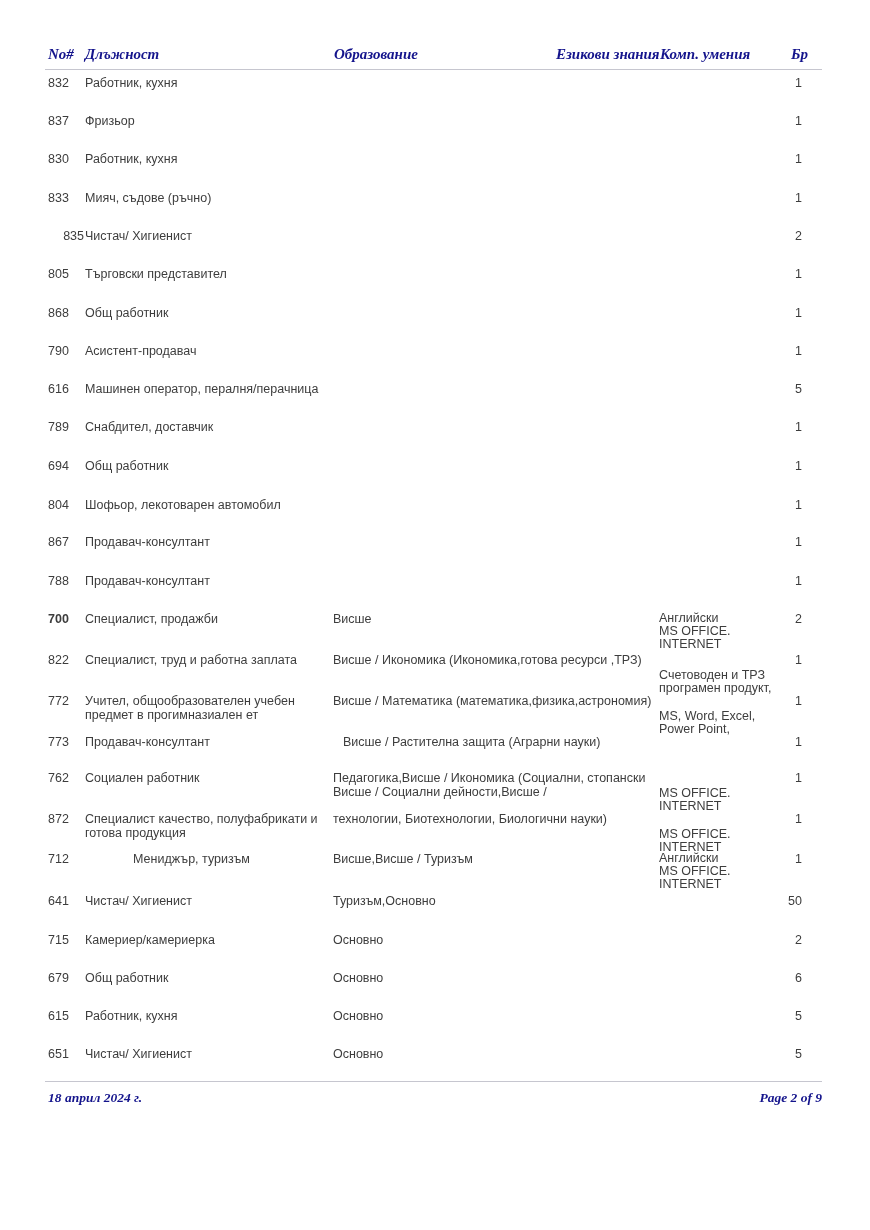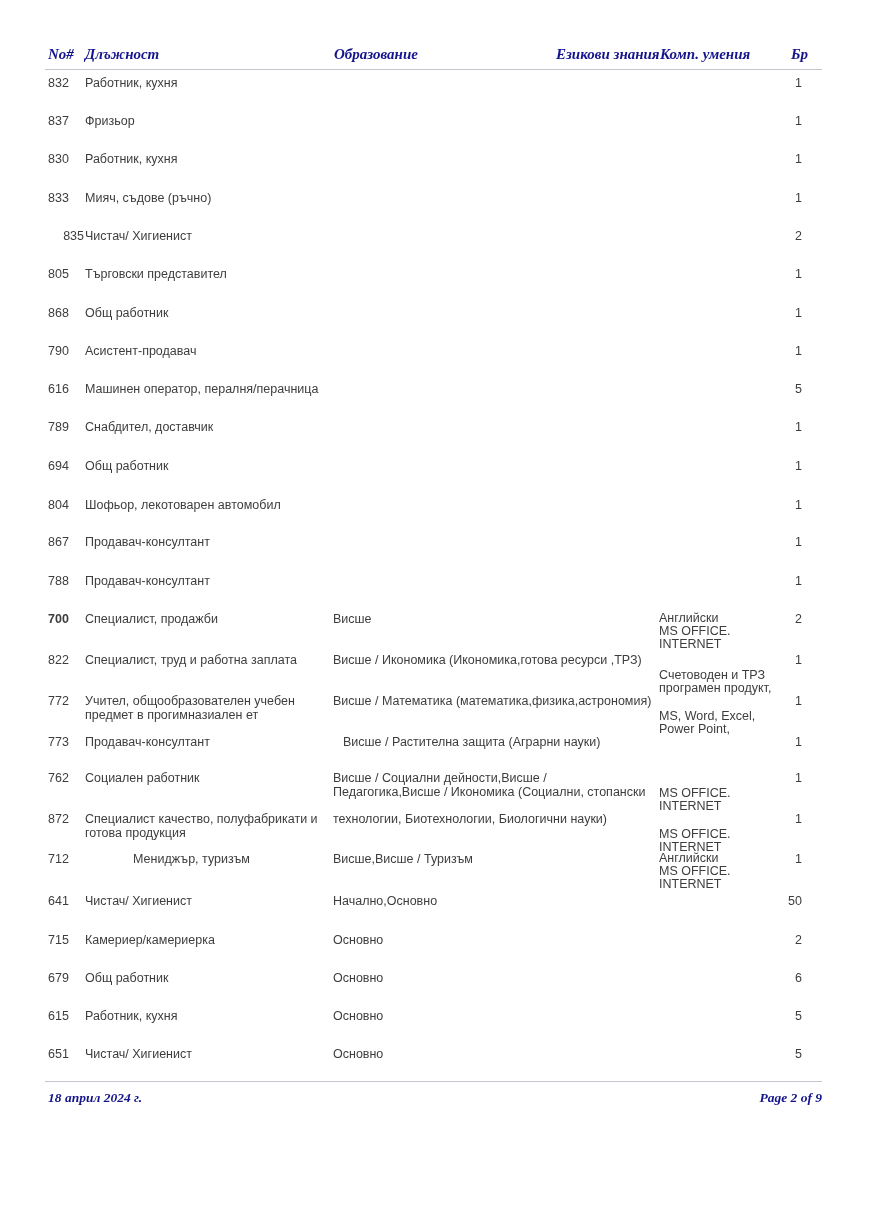--- a/index.html
+++ b/index.html
@@ -273,22 +273,22 @@
         </div>
       </div>
       <div>
         <div class="cell" style="left: 48px; top: 771px; width: 36px;">
           <div class="ln">762</div>
         </div>
         <div class="cell" style="left: 85px; top: 771px; width: 250px;">
           <div class="ln">Социален работник</div>
         </div>
         <div class="cell" style="left: 333px; top: 771px; width: 320px;">
+          <div class="ln">Педагогика,Висше / Икономика (Социални, стопански</div>
           <div class="ln">Висше / Социални дейности,Висше /</div>
-          <div class="ln">Педагогика,Висше / Икономика (Социални, стопански</div>
         </div>
         <div class="cell skills" style="left: 659px; top: 787px; width: 132px;">
           <div class="ln">MS OFFICE.</div>
           <div class="ln">INTERNET</div>
         </div>
         <div class="cell count" style="left: 762px; top: 771px; width: 40px; text-align: right;">
           <div class="ln">1</div>
         </div>
       </div>
       <div>
@@ -330,21 +330,21 @@
         </div>
       </div>
       <div>
         <div class="cell" style="left: 48px; top: 894px; width: 36px;">
           <div class="ln">641</div>
         </div>
         <div class="cell" style="left: 85px; top: 894px; width: 250px;">
           <div class="ln">Чистач/ Хигиенист</div>
         </div>
         <div class="cell" style="left: 333px; top: 894px; width: 320px;">
-          <div class="ln">Начално,Основно</div>
+          <div class="ln">Туризъм,Основно</div>
         </div>
         <div class="cell count" style="left: 762px; top: 894px; width: 40px; text-align: right;">
           <div class="ln">50</div>
         </div>
       </div>
       <div>
         <div class="cell" style="left: 48px; top: 933px; width: 36px;">
           <div class="ln">715</div>
         </div>
         <div class="cell" style="left: 85px; top: 933px; width: 250px;">

